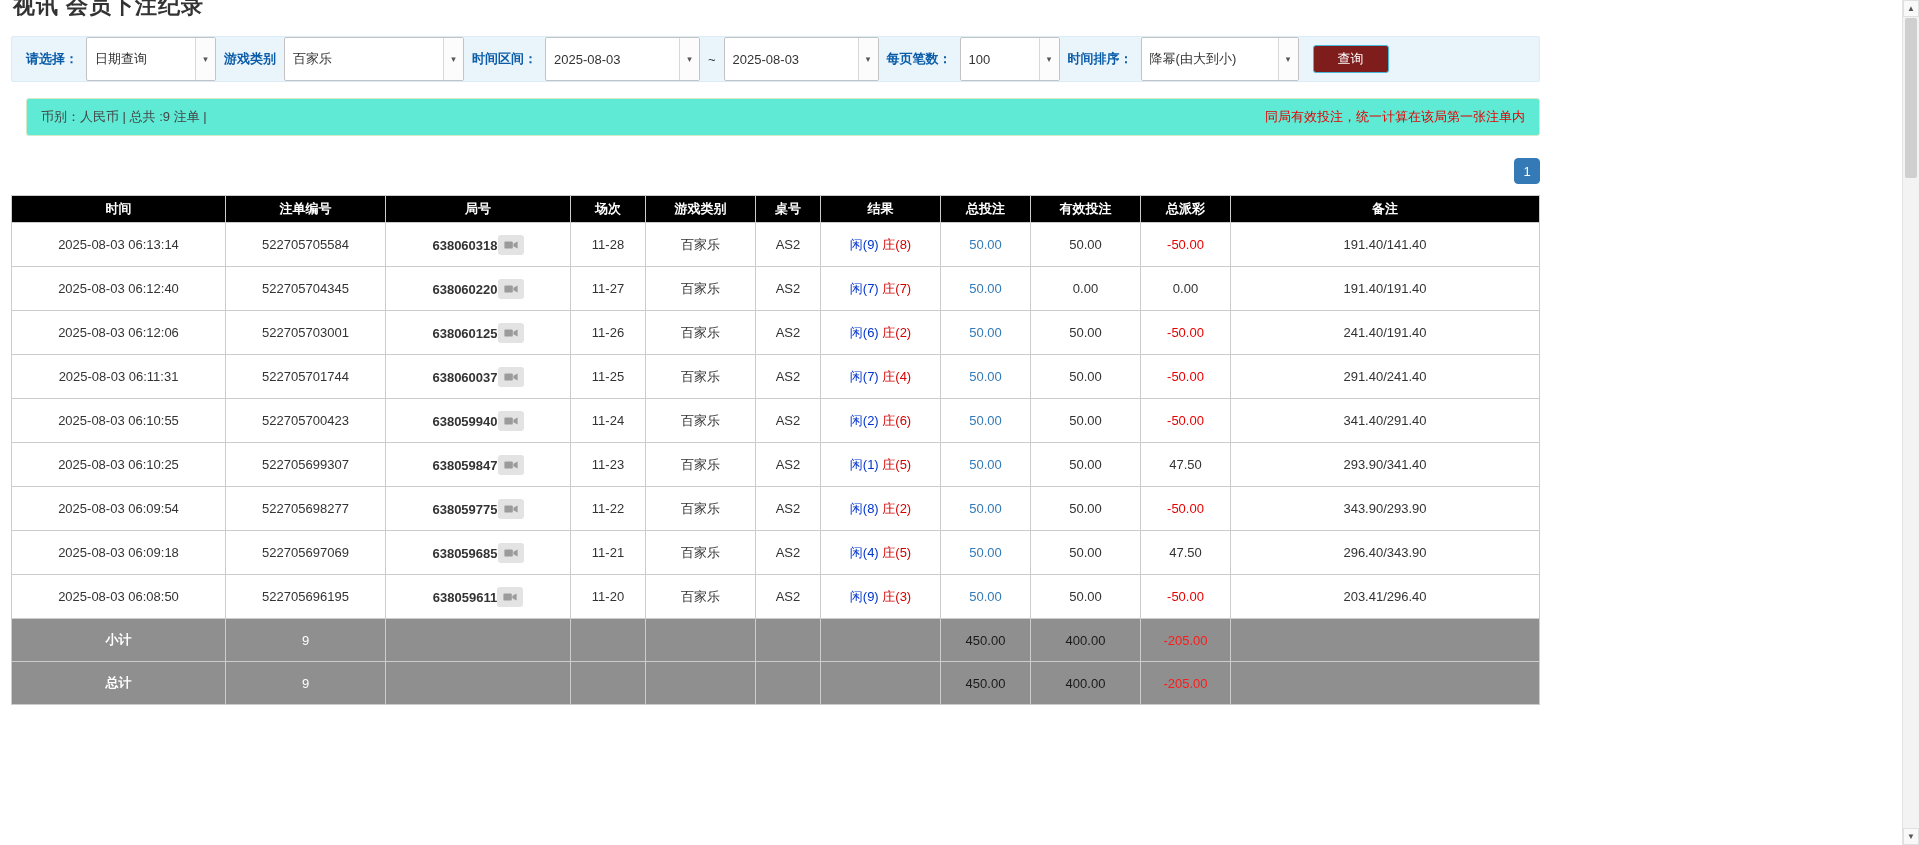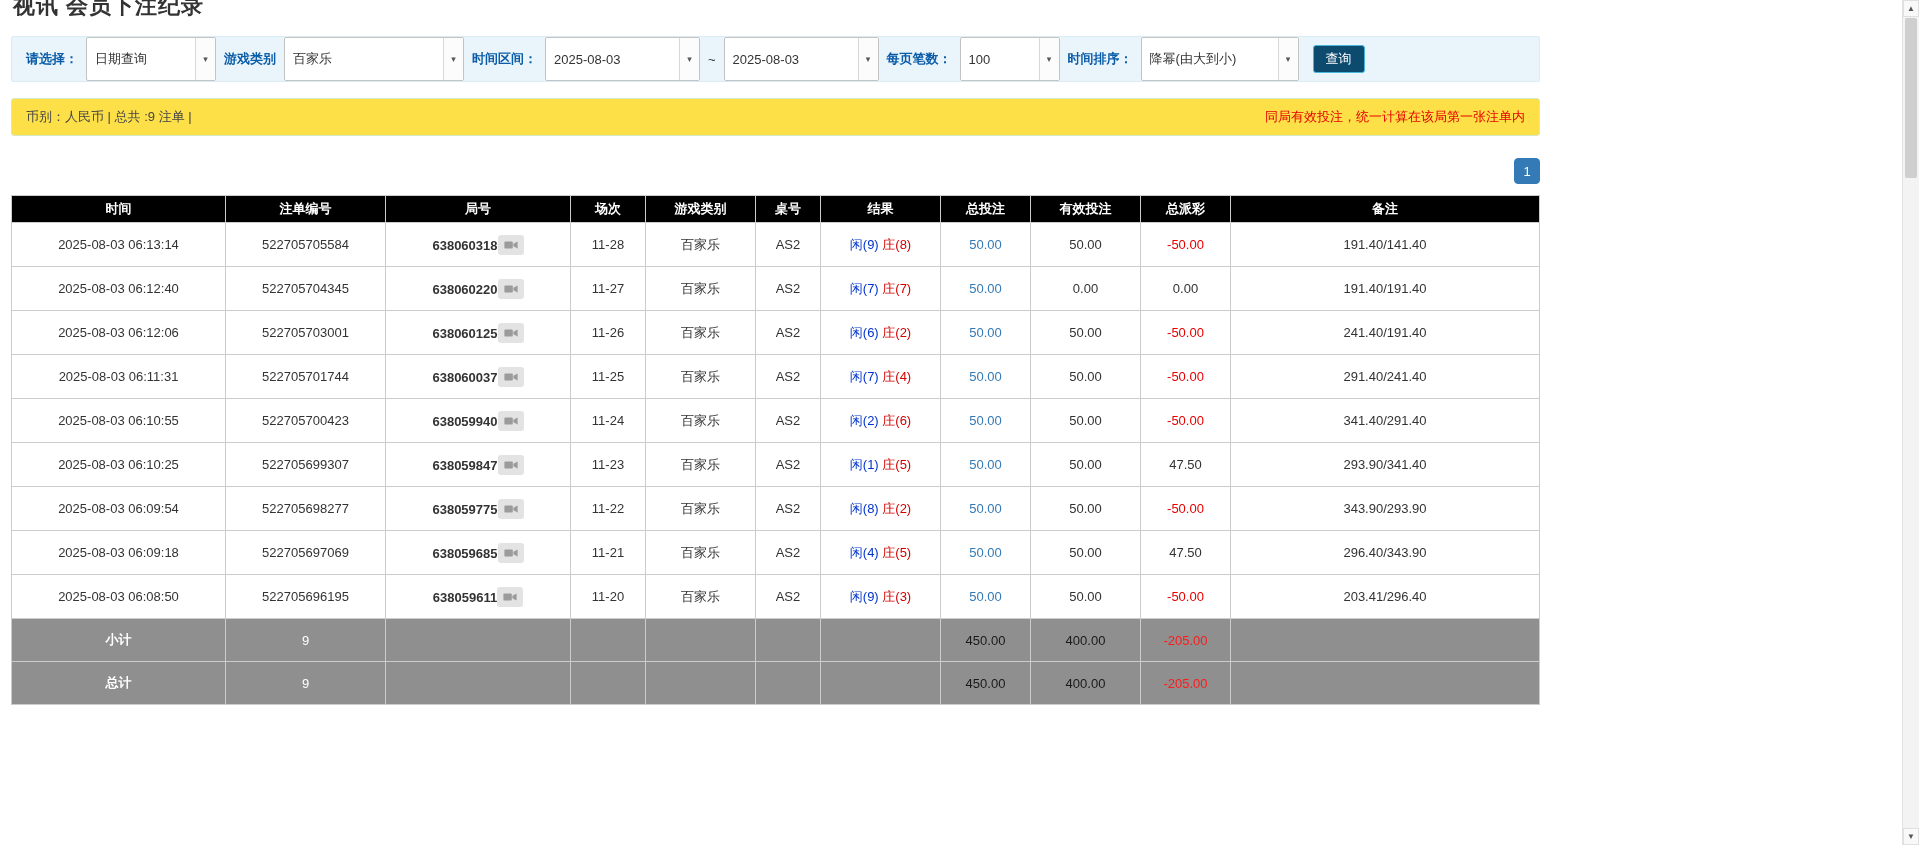--- a/index.html
+++ b/index.html
@@ -21,28 +21,28 @@
   }
   .f-label { color:#0a5ca8; font-weight:bold; font-size:13px; white-space:nowrap; }
   .combo {
     height:44px; background:#fff; border:1px solid #c3c3c3; border-radius:2px;
     display:flex; align-items:stretch; cursor:pointer;
   }
   .combo-text { flex:1; display:flex; align-items:center; padding:0 8px; font-size:13px; color:#333; white-space:nowrap; overflow:hidden; }
   .combo-arrow { width:20px; display:flex; align-items:center; justify-content:center; font-size:9px; color:#555; border-left:1px solid #d8d8d8; background:#fcfcfc; }
   .tilde { color:#333; font-size:13px; }
   .btn-query {
-    height:28px; padding:0 12px; margin-left:6px; background:#0c4a6e; color:#fff;
+    height:28px; padding:0 24px; margin-left:6px; background:#7f1d1d; color:#fff;
     border:1px solid #46b8da; border-radius:3px; font-size:13px; cursor:pointer;
   }
 
   
   .summary-bar {
-    margin-top:16px; background:#fde047; border:1px solid #d6e9c6; border-radius:3px;
-    height:38px; display:flex; align-items:center; justify-content:space-between; padding:0 14px; font-size:13px;
+    margin-top:16px; background:#5eead4; border:1px solid #d6e9c6; border-radius:3px;
+    height:38px; display:flex; align-items:center; justify-content:space-between; padding:0 14px; font-size:13px;margin-left:15px;
   }
   .summary-left { color:#444; }
   .summary-right { color:#e60000; }
 
   
   .pager { margin-top:22px; display:flex; justify-content:flex-end; }
   .page-btn {
     min-width:26px; height:26px; padding:0 6px; background:#337ab7; color:#fff;
     border:1px solid #337ab7; border-radius:4px; font-size:13px;
     display:flex; align-items:center; justify-content:center; cursor:pointer;

